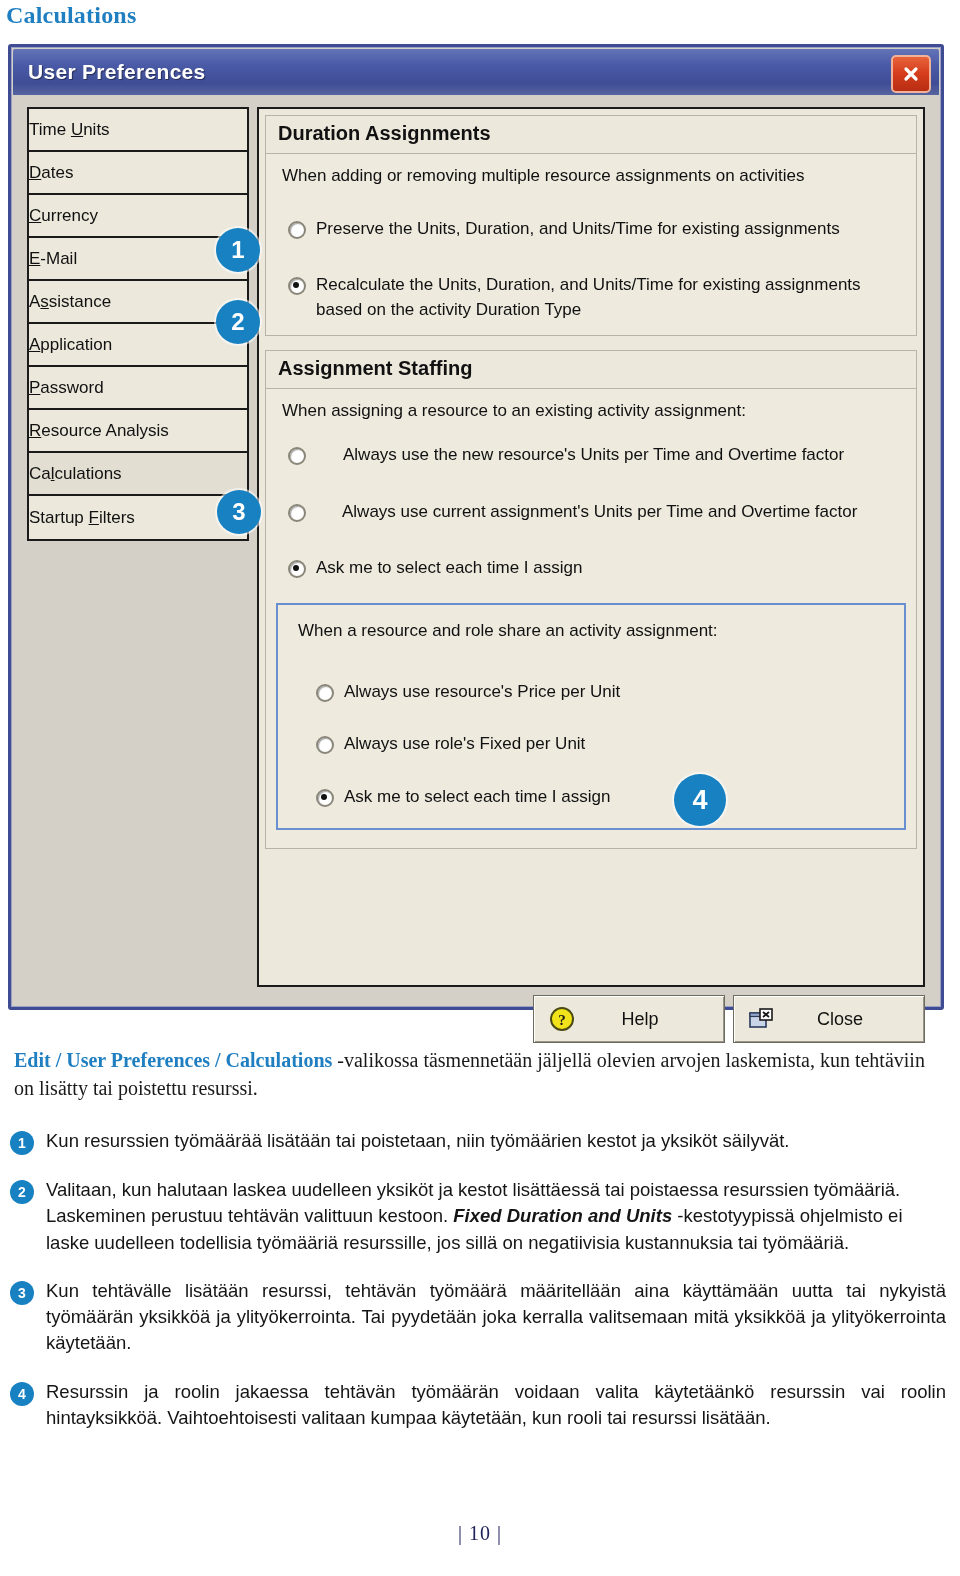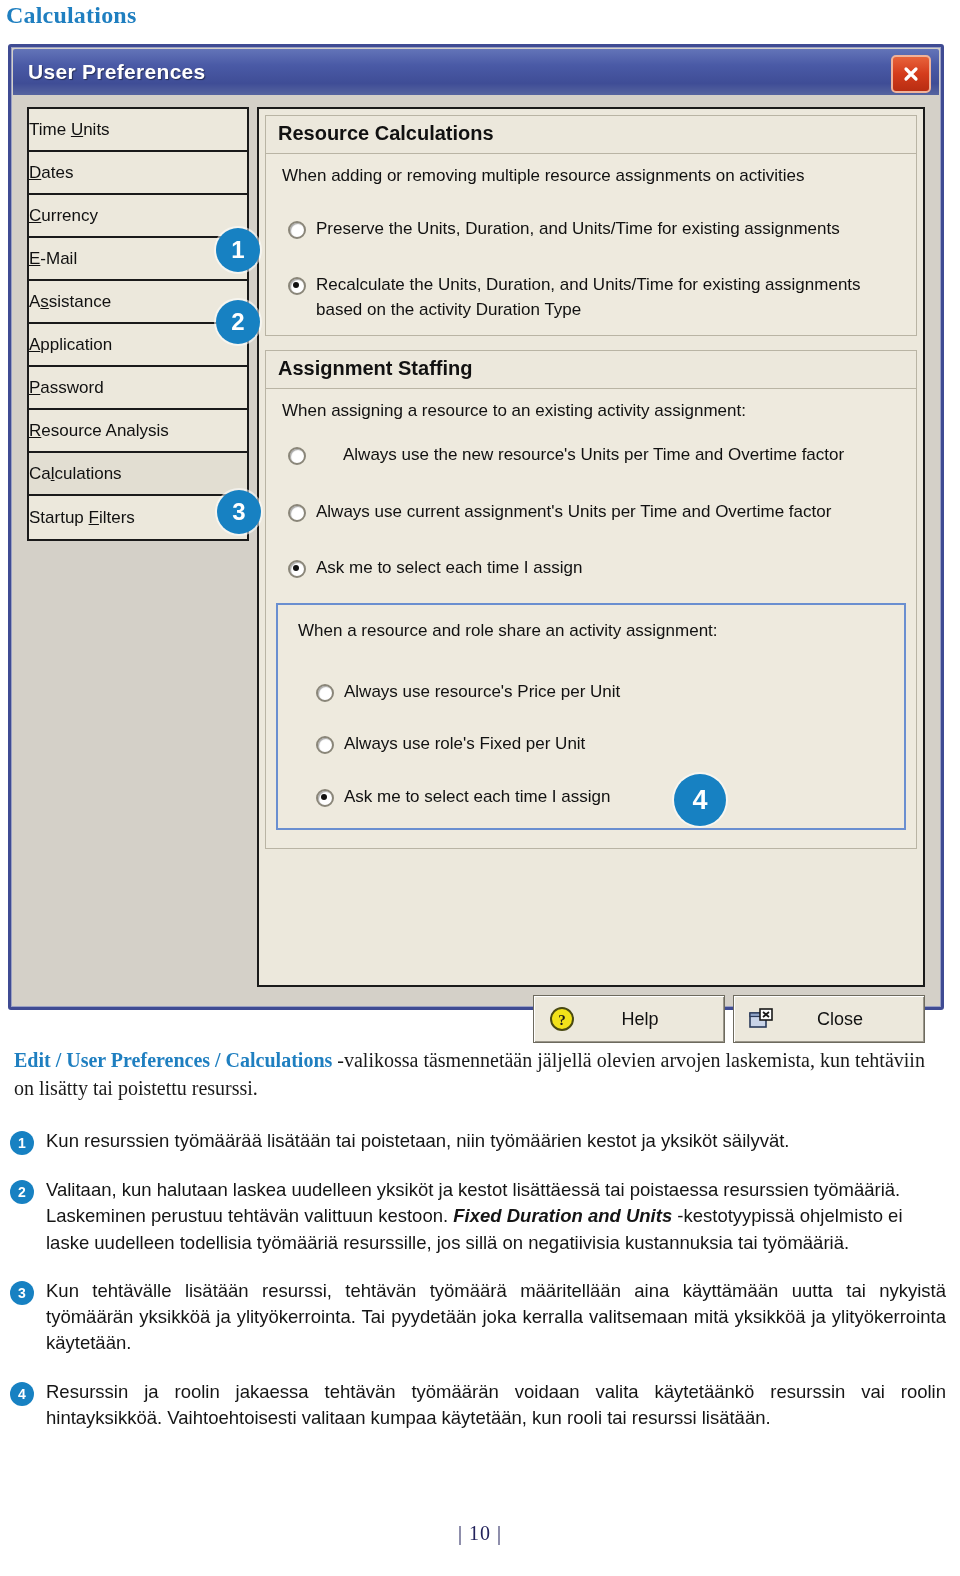--- a/index.html
+++ b/index.html
@@ -340,21 +340,21 @@
           <span>Ca<u>l</u>culations</span>
         </div>
       <div class="side-item">
           <span>Startup <u>F</u>ilters</span>
         </div>
     </div>
 
     <div class="content">
 
       <div class="group">
-        <div class="group-head">Resource Calculations</div>
+        <div class="group-head">Duration Assignments</div>
         <div class="group-sub">When adding or removing multiple resource assignments on activities</div>
 
         <div class="radio-row" style="margin-top:18px;">
           <span class="radio"></span>
           <span class="radio-label">Preserve the Units, Duration, and Units/Time for existing assignments</span>
         </div>
 
         <div class="radio-row" style="margin-top:22px;">
           <span class="radio checked"></span>
           <span class="radio-label" style="max-width:570px;">Recalculate the Units, Duration, and Units/Time for existing assignments based on the activity Duration Type</span>
@@ -363,21 +363,21 @@
 
       <div class="group">
         <div class="group-head">Assignment Staffing</div>
         <div class="group-sub">When assigning a resource to an existing activity assignment:</div>
 
         <div class="radio-row" style="margin-top:10px;gap:27px;">
           <span class="radio"></span>
           <span class="radio-label">Always use the new resource's Units per Time and Overtime factor</span>
         </div>
 
-        <div class="radio-row" style="margin-top:22px;">
+        <div class="radio-row" style="margin-top:22px;gap:26px;">
           <span class="radio"></span>
           <span class="radio-label">Always use current assignment's Units per Time and Overtime factor</span>
         </div>
 
         <div class="radio-row" style="margin-top:22px;">
           <span class="radio checked"></span>
           <span class="radio-label">Ask me to select each time I assign</span>
         </div>
 
         <div class="subpanel" style="margin-top:22px;">

